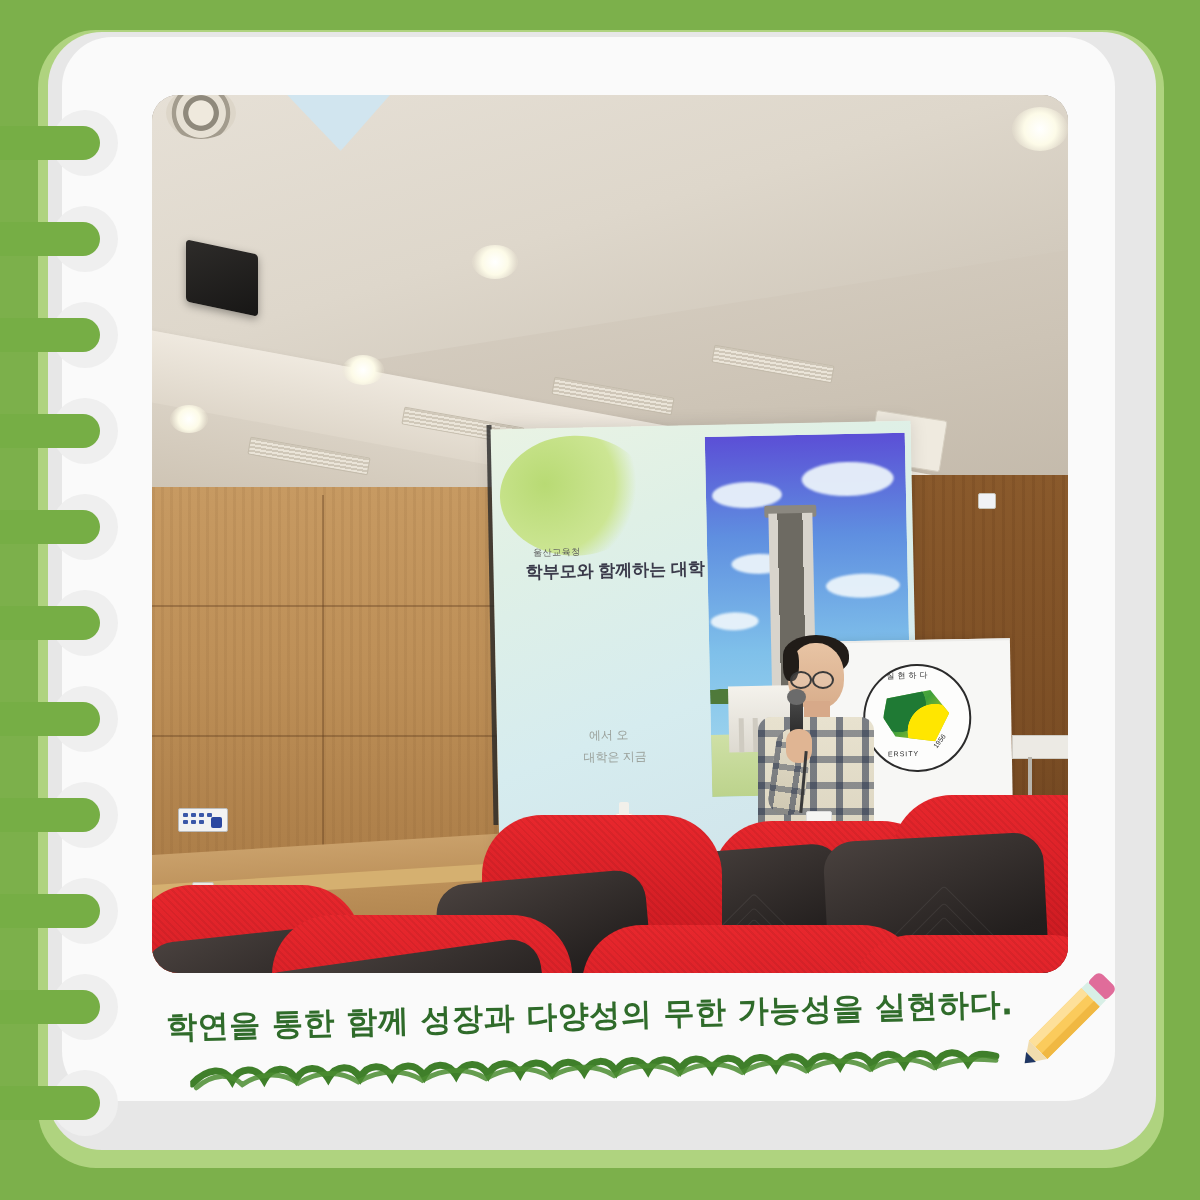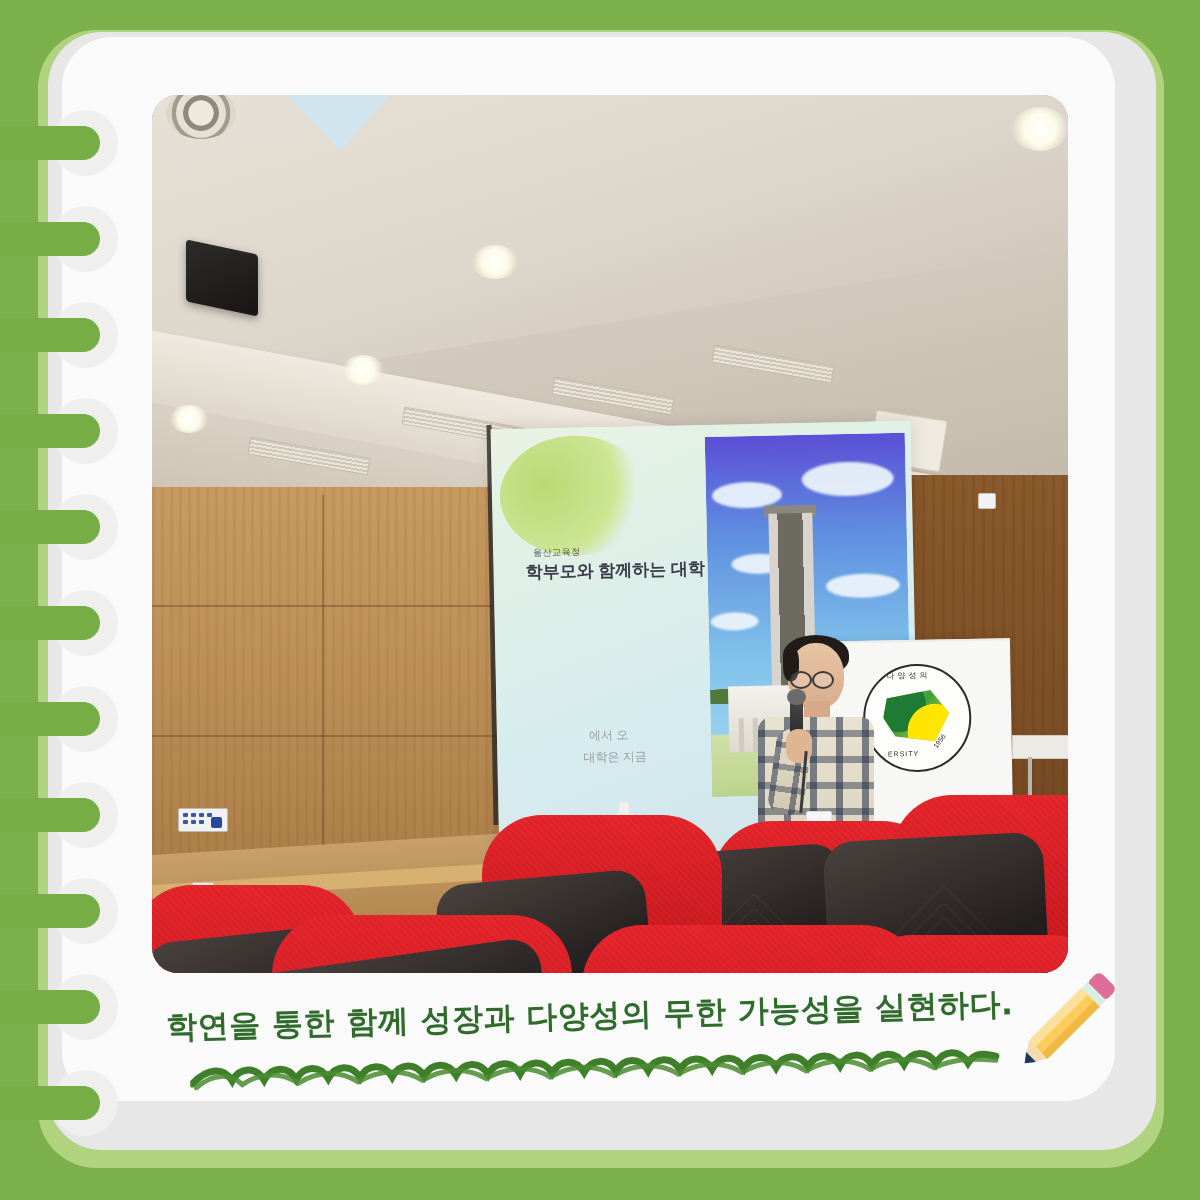--- a/index.html
+++ b/index.html
@@ -293,21 +293,21 @@
           <span class="sp-col" style="left:150px;"></span>
         </div>
         <div class="sp-pond"></div>
       </div>
     </div>
 
     <div class="ph whiteboard">
       <div class="wb-seal">
         <div class="leaf"></div>
         <div class="seal-text">
-          <span style="left:22px;top:4px;font-size:8px;letter-spacing:3px;">다양성의</span>
+          <span style="left:22px;top:4px;font-size:8px;letter-spacing:3px;">실현하다</span>
           <span style="left:66px;top:72px;font-size:7px;transform:rotate(-52deg);">1956</span>
           <span style="left:22px;top:84px;font-size:7px;letter-spacing:1px;">ERSITY</span>
         </div>
       </div>
     </div>
     <div class="ph table-rt"></div>
     <div class="ph table-leg" style="left:876px;top:662px;width:4px;height:40px;"></div>
 
     <div class="ph ylw-table"></div>
     <div class="ph bottle">

